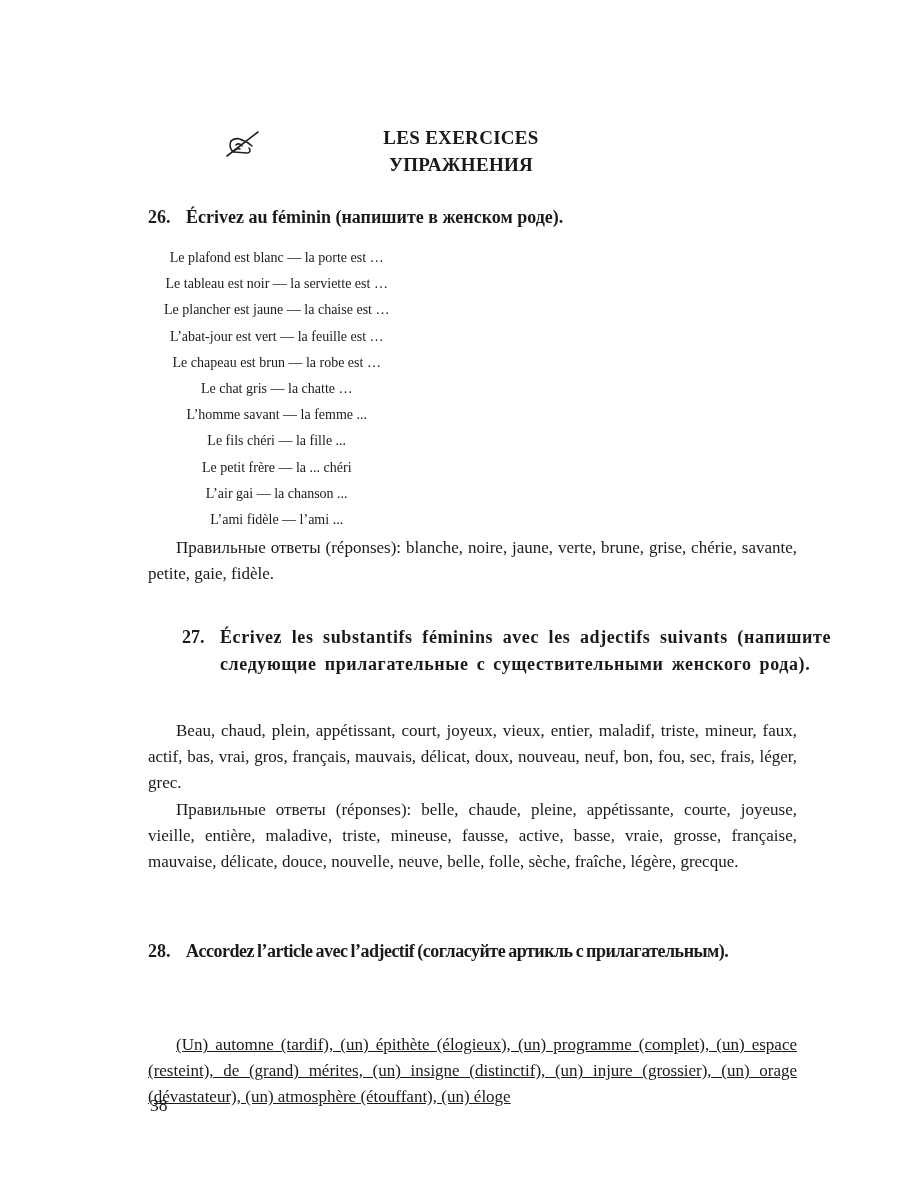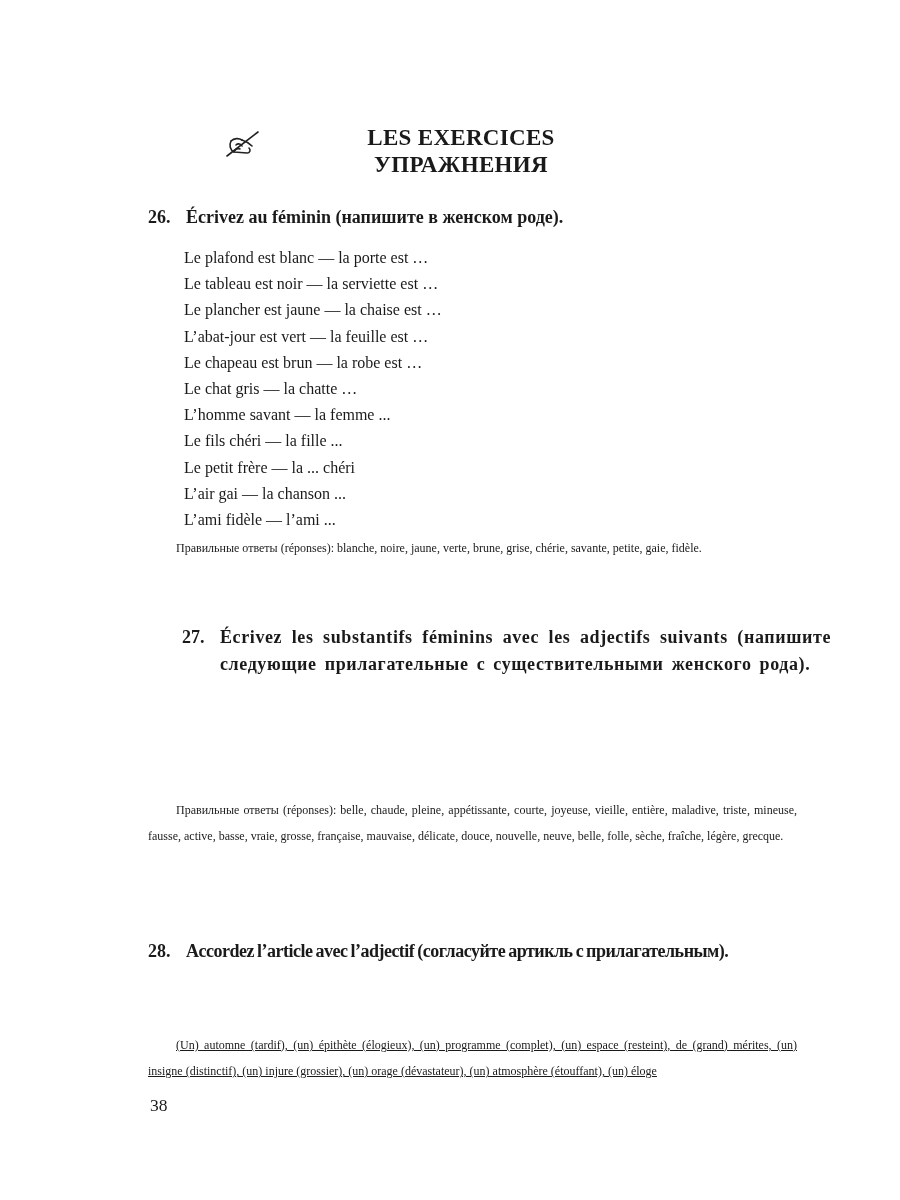--- a/index.html
+++ b/index.html
@@ -22,21 +22,21 @@
     }
     .header {
       position: absolute;
       top: 124px;
       left: 0;
       width: 900px;
       text-align: center;
     }
     .header .title-line {
       font-weight: bold;
-      font-size: 23px;
+      font-size: 19px;
       line-height: 27px;
       letter-spacing: 0.3px;
       padding-left: 22px;
     }
     .writing-icon {
       position: absolute;
       left: 222px;
       top: 129px;
       width: 38px;
       height: 30px;
@@ -64,32 +64,33 @@
     .ex-text.spaced {
       letter-spacing: 0.6px;
       word-spacing: 3px;
     }
     .ex-text.condensed {
       letter-spacing: -0.5px;
       word-spacing: -1px;
     }
     .lines {
       position: absolute;
-      left: 184px;
-      font-size: 16px;
+      left: 164px;
+      font-size: 14px;
       line-height: 26.2px;
+      text-align: center;
     }
     .lines div {
       white-space: nowrap;
     }
     .para {
       position: absolute;
       left: 148px;
       width: 649px;
-      font-size: 12px;
+      font-size: 17px;
       line-height: 26.2px;
       text-align: justify;
       text-indent: 28px;
     }
     .page-number {
       position: absolute;
       left: 150px;
       top: 1095px;
       font-size: 17.5px;
     }
@@ -138,20 +139,21 @@
 
   <div class="para" style="top: 535px;">Правильные ответы (réponses): blanche, noire, jaune, verte, brune, grise, chérie, savante, petite, gaie, fidèle.</div>
 
   <div class="block" style="top: 624px; margin-left: 34px;">
     <div class="ex-heading">
       <span class="ex-num">27.</span>
       <span class="ex-text spaced">Écrivez les substantifs féminins avec les adjectifs suivants (напишите следующие прилагательные с существительными женского рода).</span>
     </div>
   </div>
 
+  <div class="para" style="top: 718px;">Beau, chaud, plein, appétissant, court, joyeux, vieux, entier, maladif, triste, mineur, faux, actif, bas, vrai, gros, français, mauvais, délicat, doux, nouveau, neuf, bon, fou, sec, frais, léger, grec.</div>
 
   <div class="para" style="top: 797px;">Правильные ответы (réponses): belle, chaude, pleine, appétissante, courte, joyeuse, vieille, entière, maladive, triste, mineuse, fausse, active, basse, vraie, grosse, française, mauvaise, délicate, douce, nouvelle, neuve, belle, folle, sèche, fraîche, légère, grecque.</div>
 
   <div class="block" style="top: 938px;">
     <div class="ex-heading">
       <span class="ex-num">28.</span>
       <span class="ex-text condensed">Accordez l’article avec l’adjectif (согласуйте артикль с прилагательным).</span>
     </div>
   </div>
 

